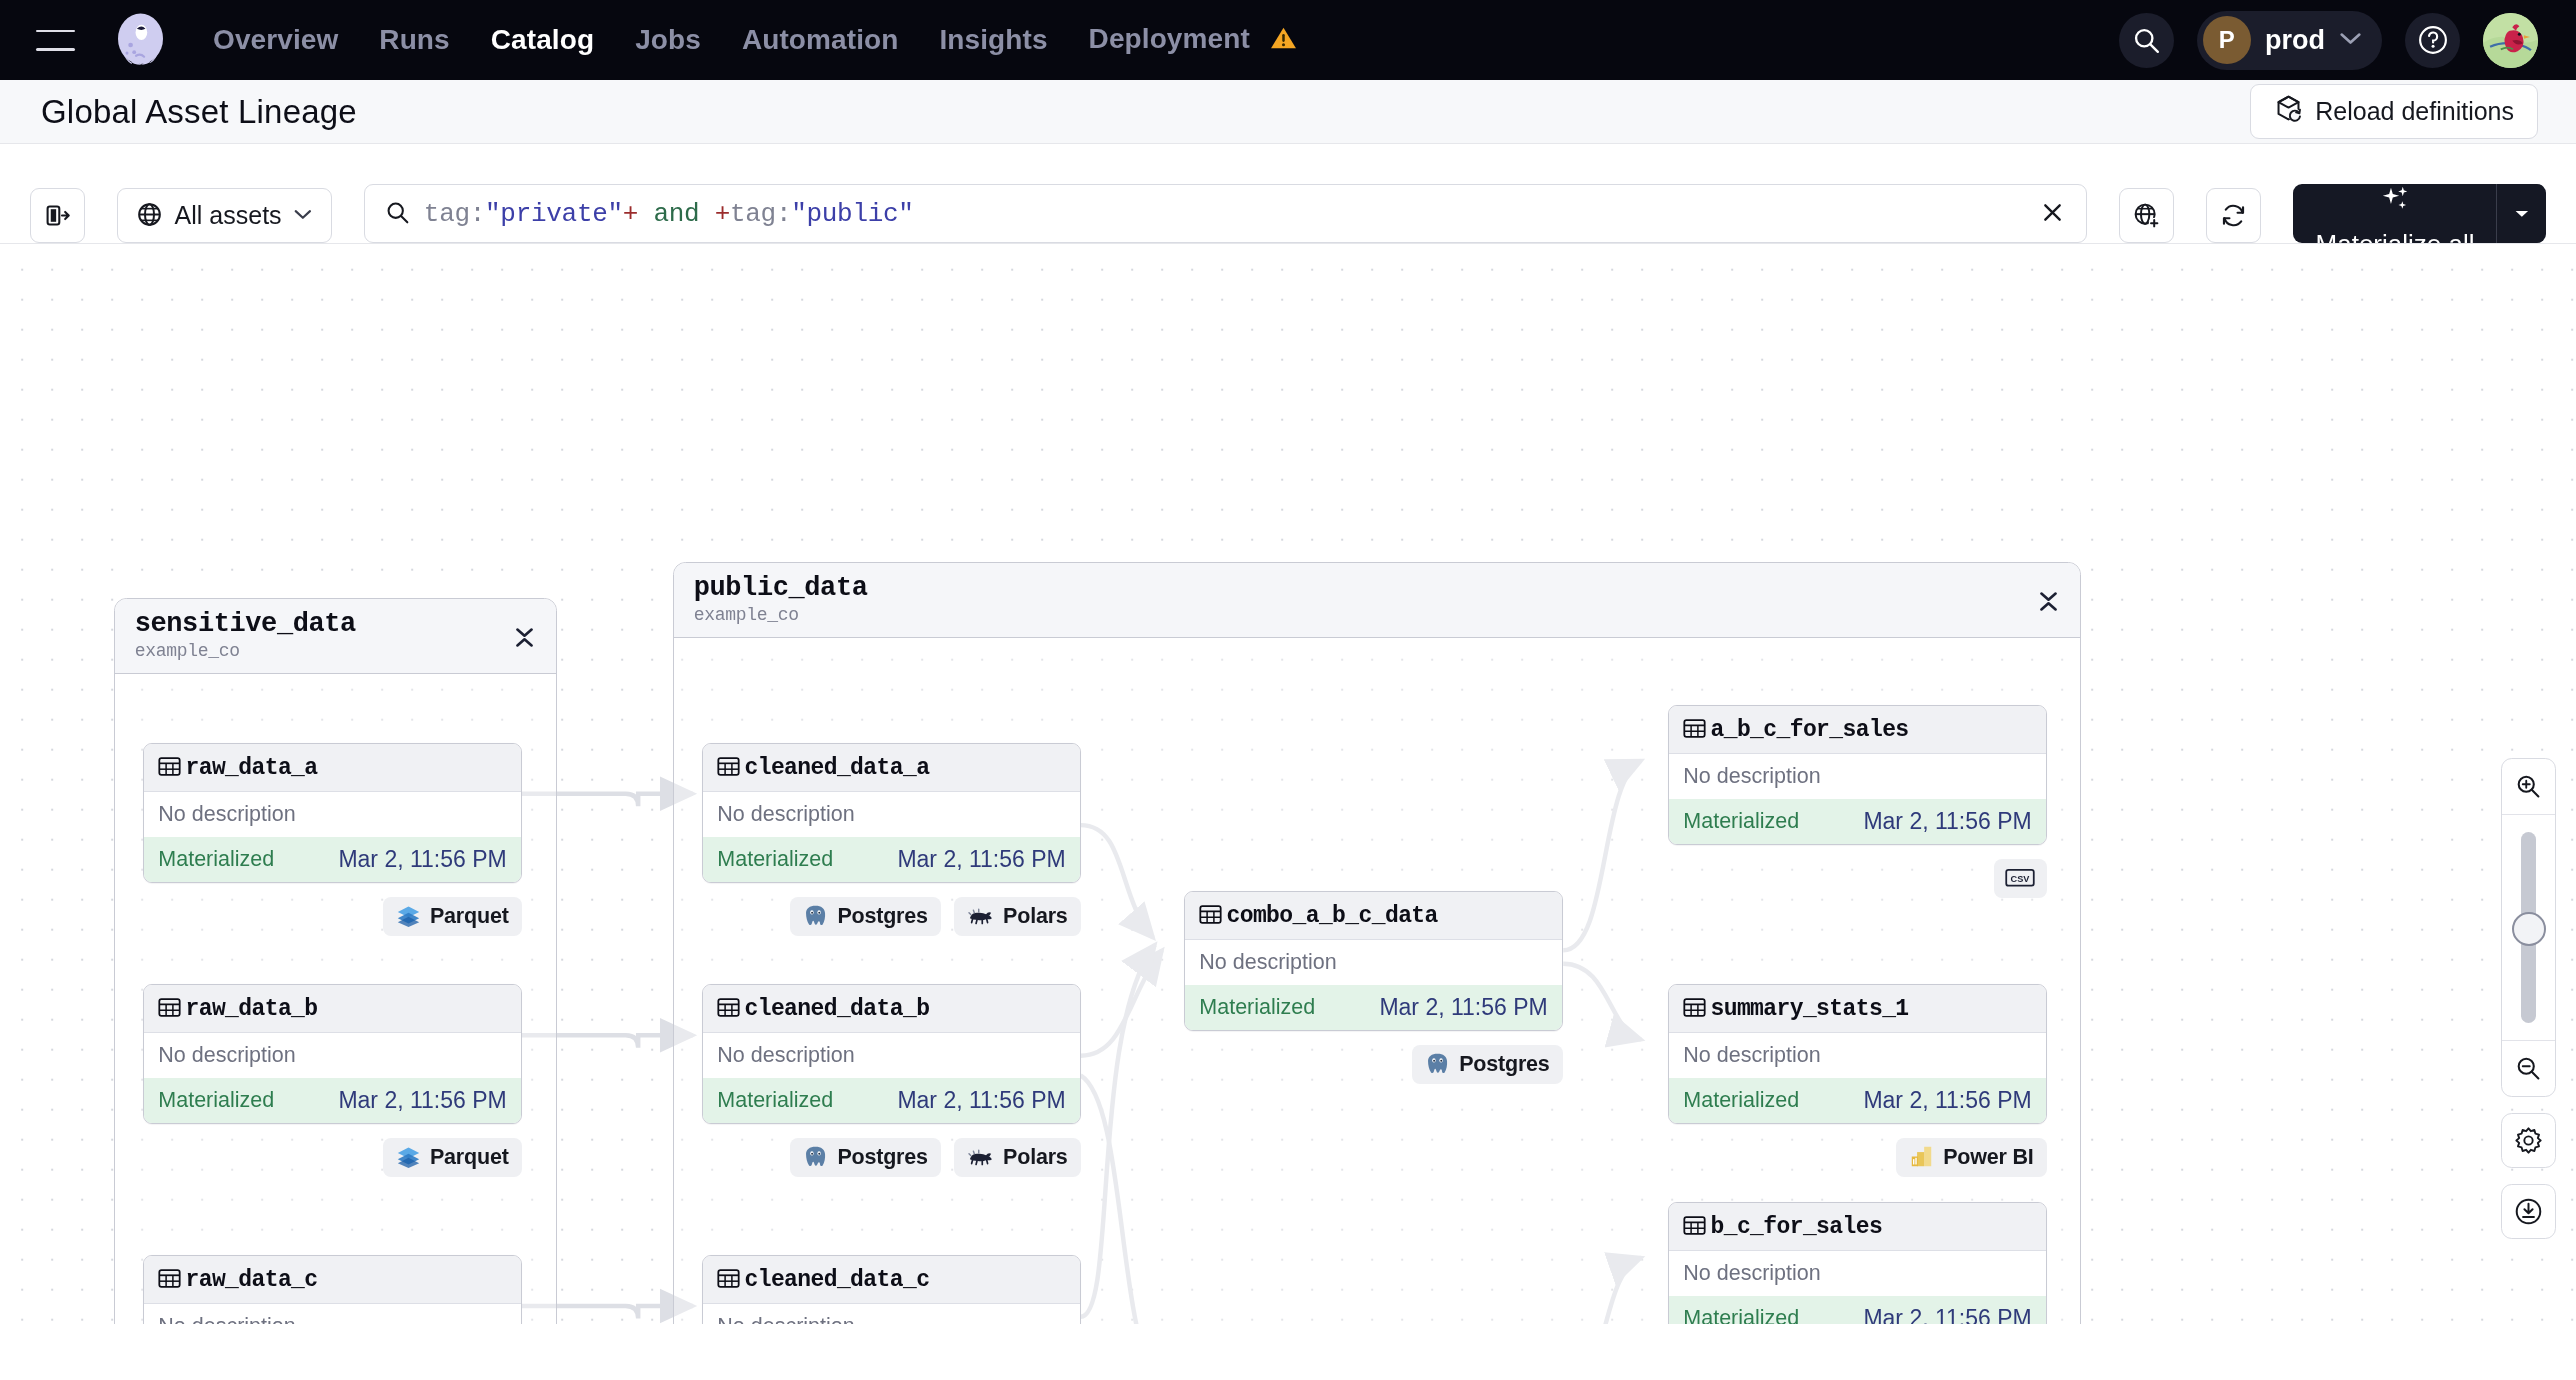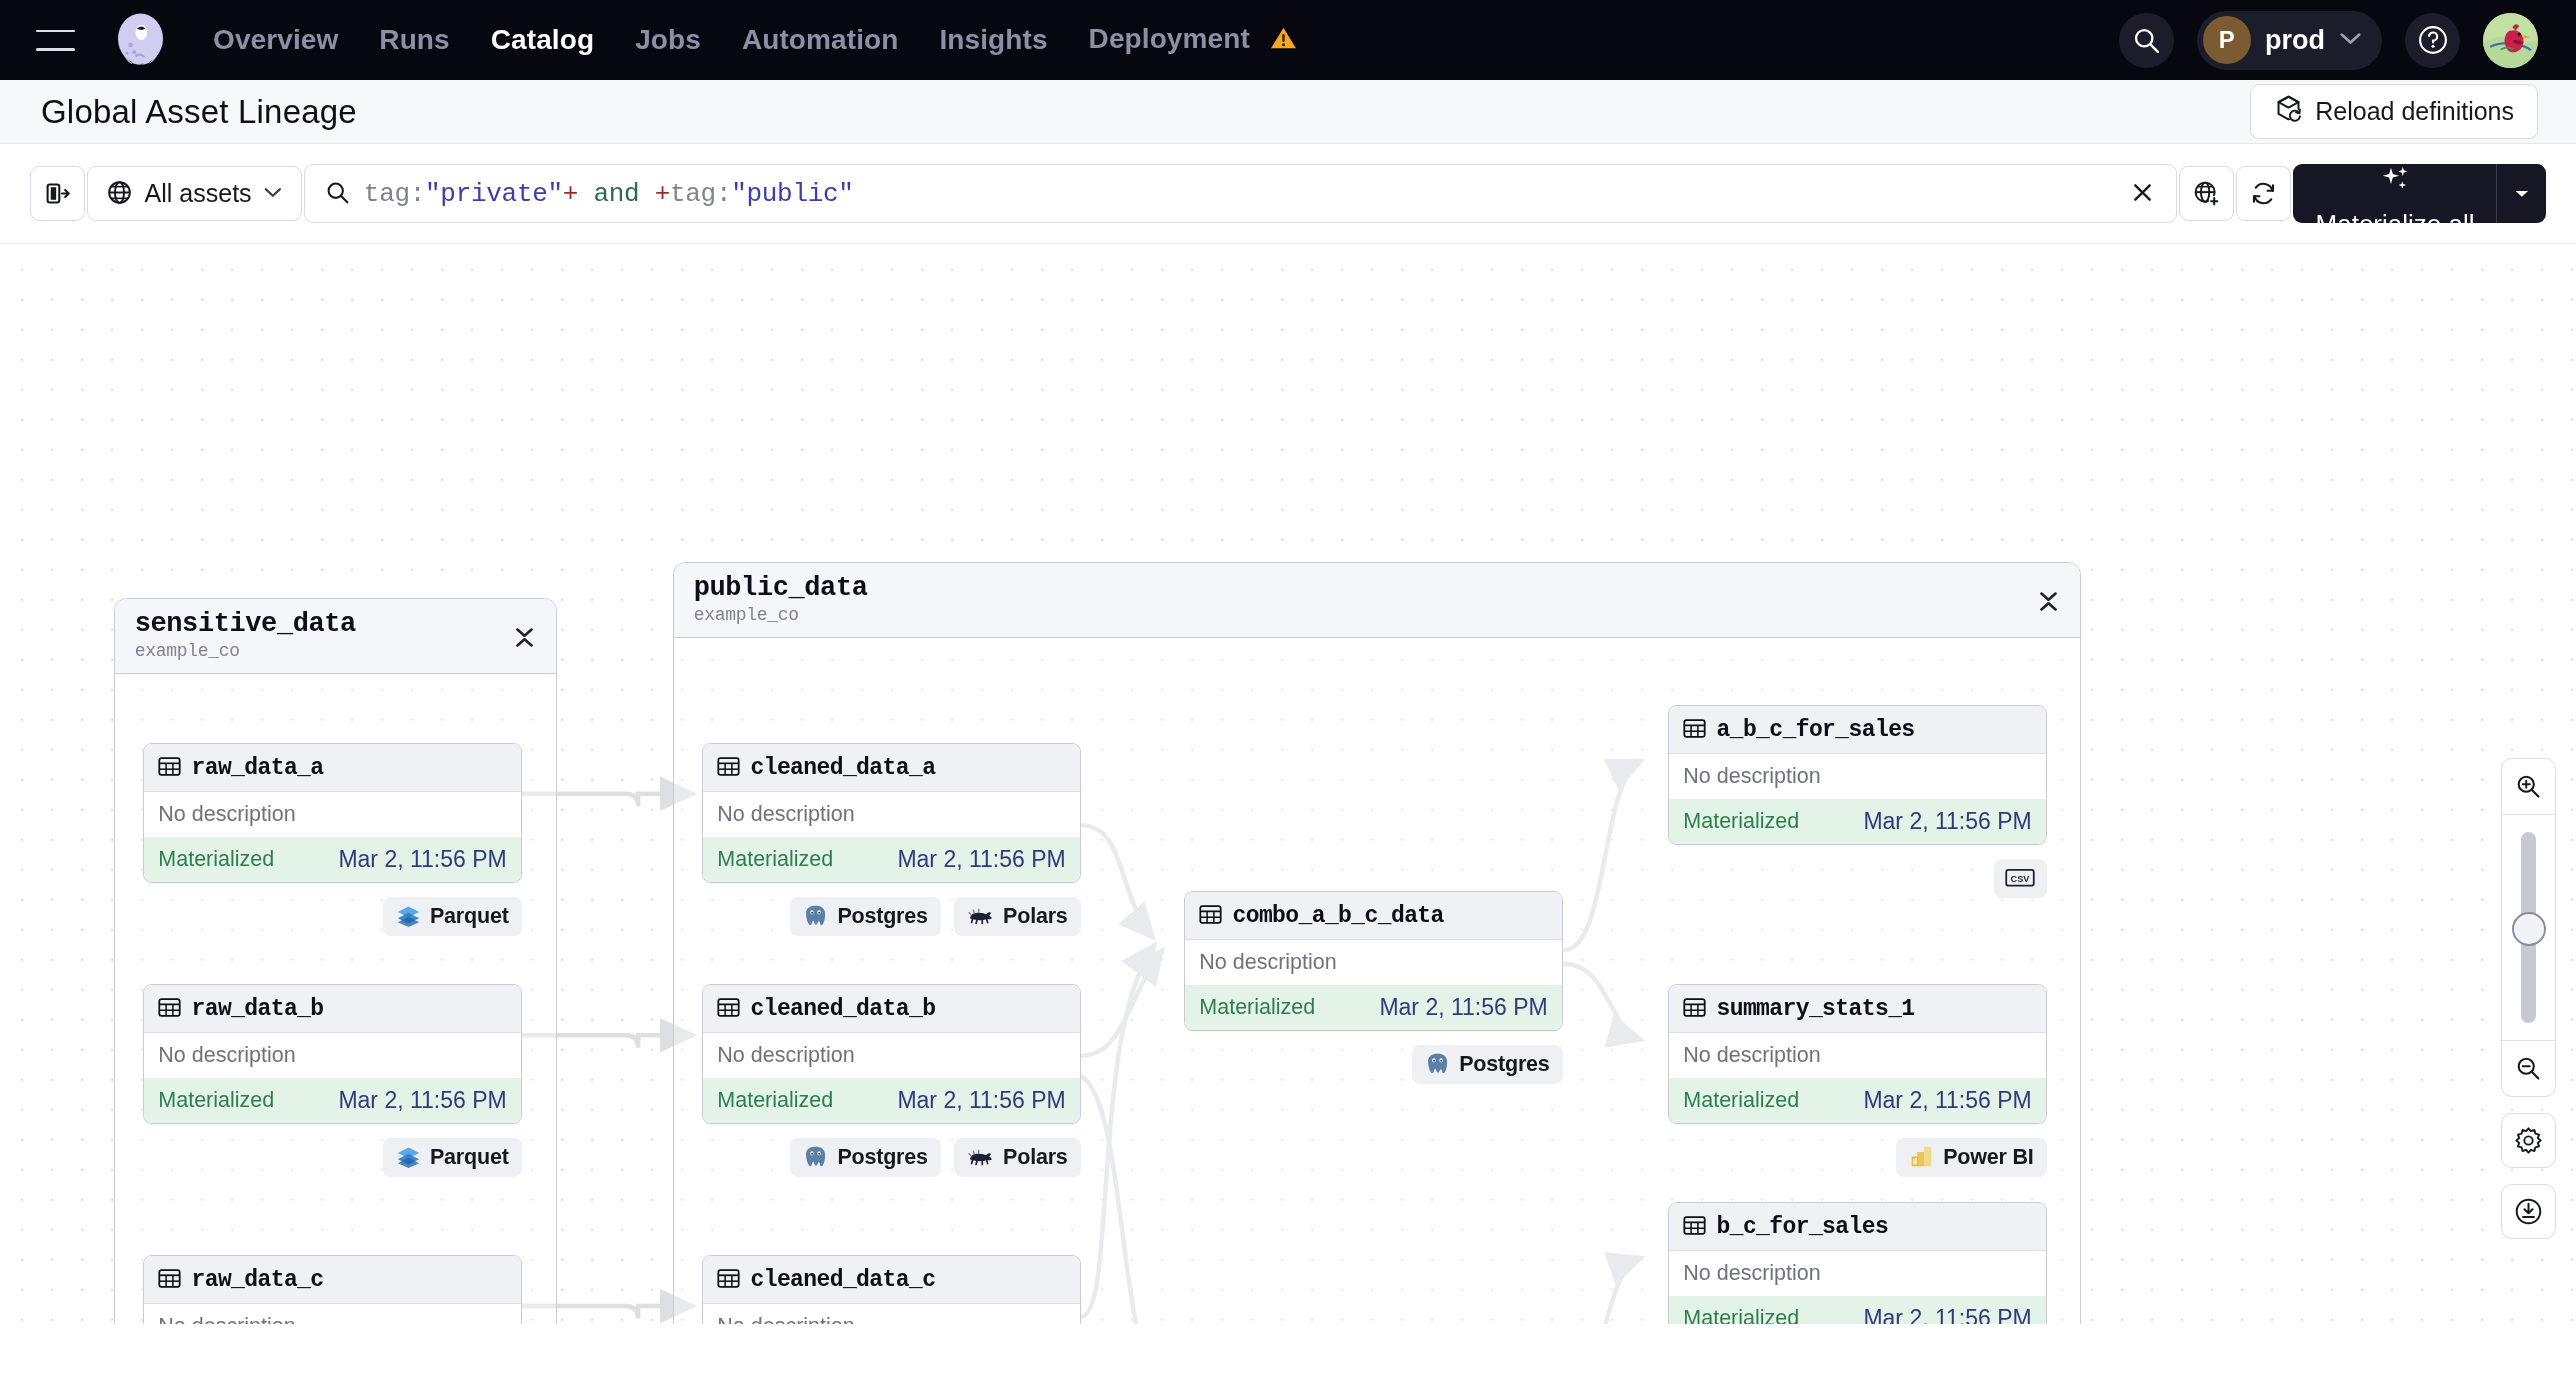--- a/index.html
+++ b/index.html
@@ -43,21 +43,21 @@
     display: flex; align-items: center; padding: 0 38px 0 41px;
   }
   #page-title { font-size: 33px; color: #0D0E17; font-weight: 400; letter-spacing: 0.2px; }
   #reload-btn { margin-left: auto; height: 55px; border: 0.9px solid #D9DBE2; border-radius: 9px;
     background: #fff; display: flex; align-items: center; gap: 12.5px; padding: 0 23px;
     font-size: 25px; color: #16181F; cursor: pointer; }
 
   
   #toolbar {
     height: 100px; background: #FFFFFF; border-bottom: 0.9px solid #E6E7EB;
-    display: flex; align-items: center; padding: 0 30px; gap: 2px;
+    display: flex; align-items: flex-end; padding: 0 30px; gap: 32px;
   }
   .tb-sq { width: 55px; height: 55px; border: 0.9px solid #D9DBE2; border-radius: 9px;
     background: #fff; display: flex; align-items: center; justify-content: center; cursor: pointer; flex: none; }
   #allassets { height: 55px; border: 0.9px solid #D9DBE2; border-radius: 9px; background: #fff;
     display: flex; align-items: center; gap: 11.6px; padding: 0 18px; cursor: pointer; flex: none; }
   #allassets .lbl { font-size: 25px; color: #16181F; }
   #searchbox { flex: 1; height: 59px; border: 0.9px solid #D9DBE2; border-radius: 9px;
     background: #fff; display: flex; align-items: center; padding: 0 19.7px; gap: 14.3px;
     min-width: 0; cursor: text; }
   #query { font-family: "Liberation Mono", monospace; font-size: 26px; white-space: nowrap;
@@ -98,21 +98,21 @@
   .group-sub { font-family: "Liberation Mono", monospace; font-size: 18px;
     color: #7F8292; letter-spacing: -0.3px; margin-top: 2.7px; }
   .group-collapse { position: absolute; right: 19.7px; top: 25px; cursor: pointer; }
 
   .node { position: absolute; width: 379px; }
   .node-card {
     border: 0.9px solid #C9CBD4; border-radius: 9px; overflow: hidden; background: #fff;
     cursor: pointer; box-shadow: 0 0.9px 0.9px rgba(10,15,40,.05);
   }
   .node-head { background: #F0F1F4; border-bottom: 0.9px solid #DDDFE6;
-    height: 48px; display: flex; align-items: center; gap: 10px; padding: 0 12.5px; }
+    height: 48px; display: flex; align-items: center; gap: 4px; padding: 0 12.5px; }
   .node-title { font-family: "Liberation Mono", monospace; font-size: 23px;
     font-weight: 700; color: #0D0E17; letter-spacing: -0.6px; white-space: nowrap; }
   .node-desc { height: 45px; display: flex; align-items: center; padding: 0 14.3px;
     font-size: 21.5px; color: #6E7180; background: #fff; }
   .node-foot { height: 45px; background: #E3F3E8; display: flex; align-items: center;
     justify-content: space-between; padding: 0 14.3px; }
   .foot-status { font-size: 21.5px; color: #2E7D4F; }
   .foot-time { font-size: 23px; color: #2F3A7A; }
 
   .tagrow { display: flex; justify-content: flex-end; gap: 12.5px; margin-top: 14.3px; }

